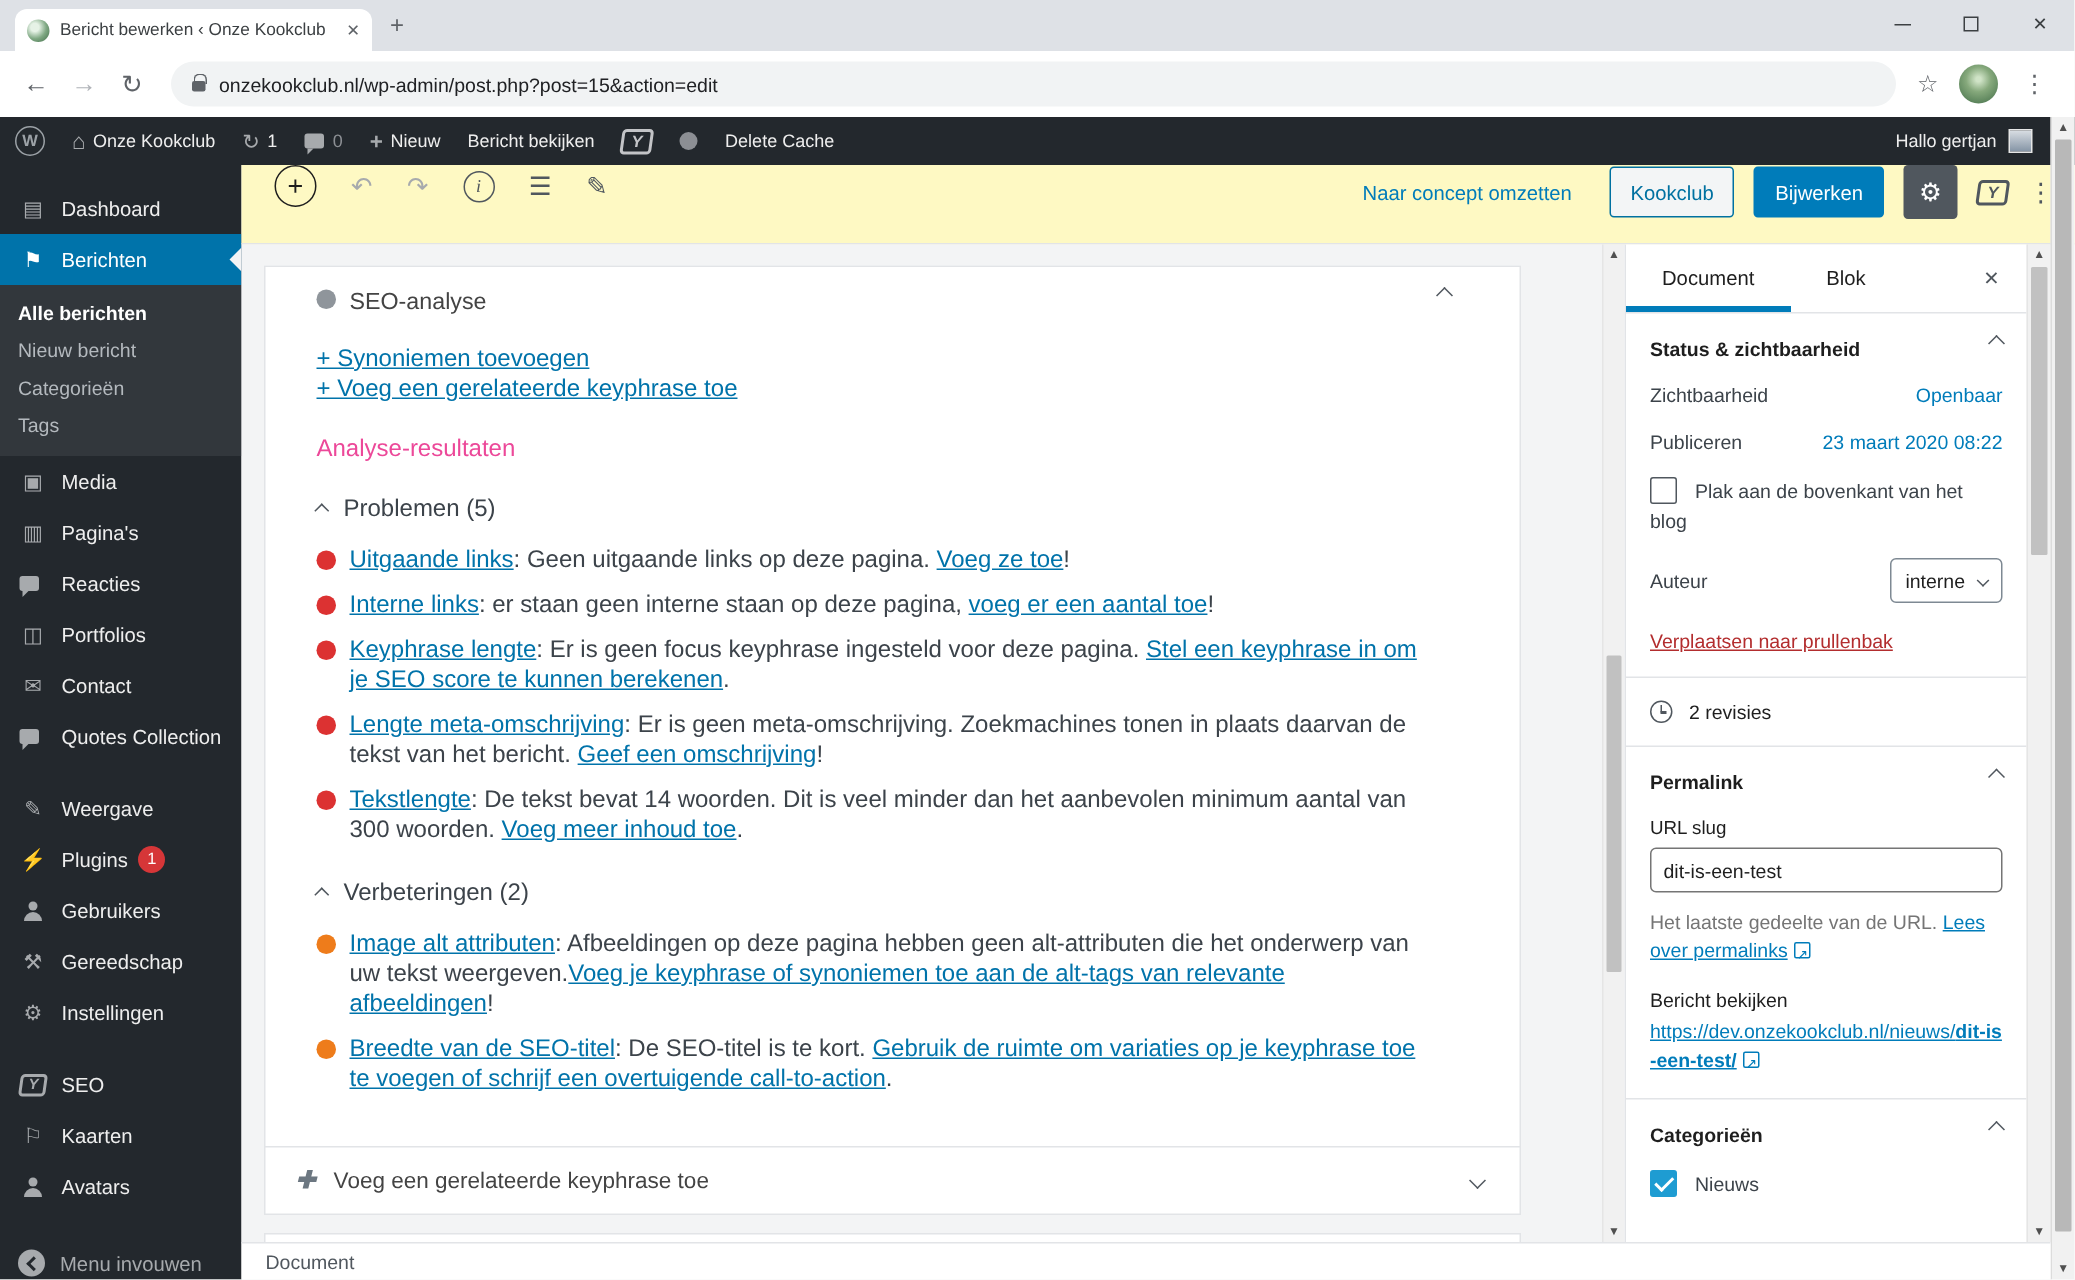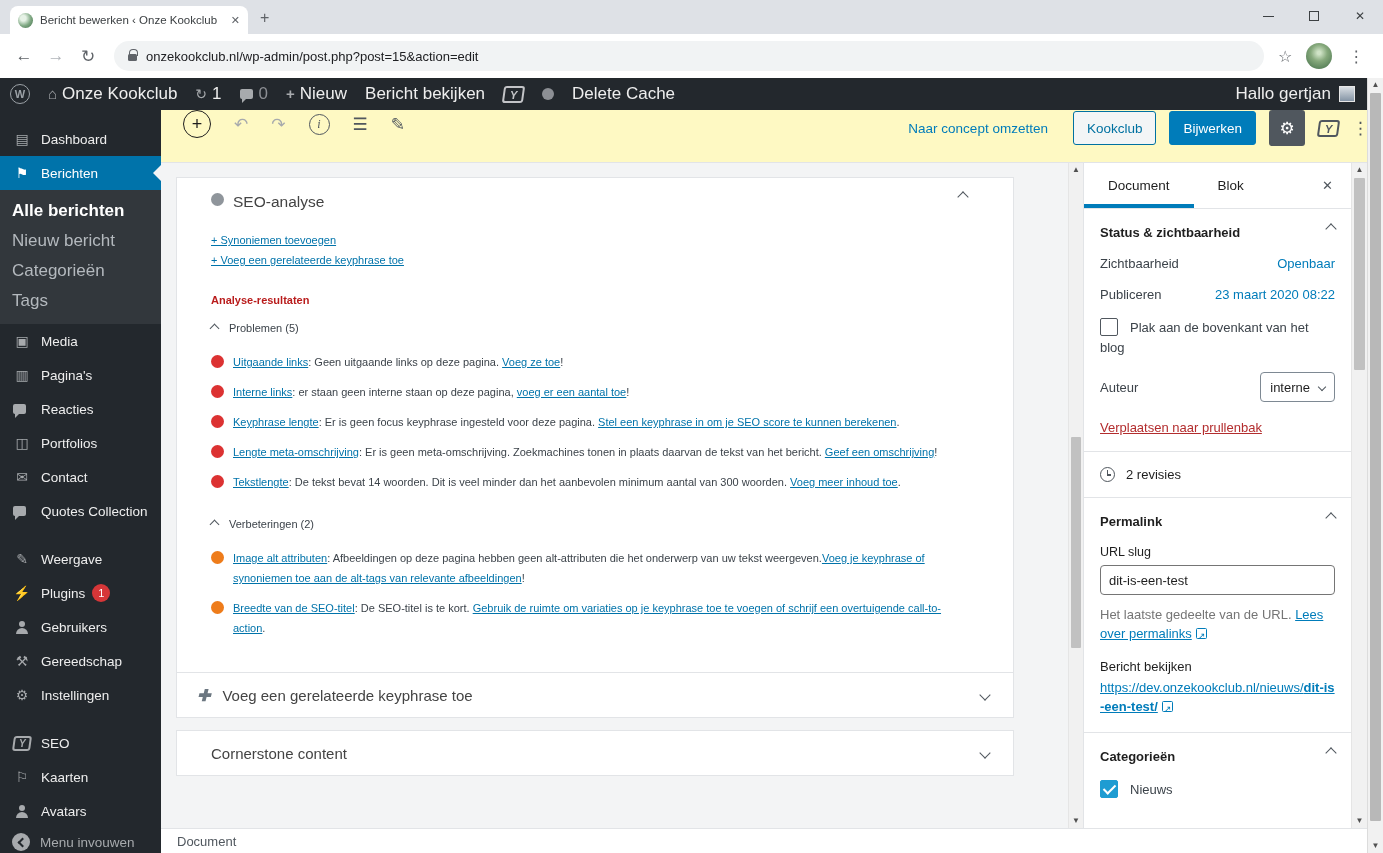--- a/index.html
+++ b/index.html
@@ -23,21 +23,21 @@
   .navbtn.dis{color:#b0b3b8}
   .omnibox{height:30px;flex:0 0 1150px;margin-left:10px;background:#f1f3f4;border-radius:15px;display:flex;align-items:center;padding:0 14px}
   .lockicon{width:9px;height:7px;background:#5f6368;border-radius:1.5px;position:relative;margin-right:9px;margin-top:3px}
   .lockicon::before{content:"";position:absolute;left:1px;top:-5px;width:7px;height:6px;border:1.5px solid #5f6368;border-bottom:none;border-radius:4px 4px 0 0}
   .urltext{font-size:13px;color:#202124}
   .staricon{font-size:16px;color:#5f6368;margin-left:14px}
   .profileava{width:26px;height:26px;border-radius:50%;background:radial-gradient(circle at 50% 38%,#cfe3c6 8%,#86a97c 40%,#3f6b46);margin-left:14px}
   .kebab{font-size:16px;color:#5f6368;margin-left:14px;width:20px;text-align:center}
 
   
-  .adminbar{position:absolute;left:0;top:78px;width:1383px;height:32px;background:#23282d;color:#eee;display:flex;align-items:center;font-size:17px;padding:0 28px 0 10px}
+  .adminbar{position:absolute;left:0;top:78px;width:1383px;height:32px;background:#23282d;color:#eee;display:flex;align-items:center;font-size:12px;padding:0 28px 0 10px}
   .ab-item{display:flex;align-items:center;margin-right:18px;white-space:nowrap}
   .ab-item .gicon{margin-right:5px}
   .wpring{width:20px;height:20px;border-radius:50%;border:1.6px solid #9ca2a7;display:flex;align-items:center;justify-content:center;color:#9ca2a7;font-size:11px;font-weight:bold}
   .wpring::before{content:"W"}
   .gicon{color:#a7aaad;font-style:normal}
   .g-home::before{content:"⌂";font-size:15px}
   .g-update::before{content:"↻";font-size:14px}
   .g-plus::before{content:"+";font-size:15px;font-weight:bold}
   .bubble{width:13px;height:10px;background:#a7aaad;border-radius:2px;position:relative;display:inline-block;margin-right:6px}
   .bubble::after{content:"";position:absolute;left:2px;bottom:-4px;border-left:4px solid #a7aaad;border-bottom:4px solid transparent}
@@ -57,21 +57,21 @@
   .mi.active::after{content:"";position:absolute;right:0;top:50%;margin-top:-8px;border:8px solid transparent;border-right-color:#f3f4f5}
   .mi.gap{margin-top:14px}
   .g-dash::before{content:"▤"} .g-pin::before{content:"⚑"} .g-media::before{content:"▣"}
   .g-pages::before{content:"▥"} .g-port::before{content:"◫"} .g-mail::before{content:"✉"}
   .g-brush::before{content:"✎"} .g-bolt::before{content:"⚡"} .g-tools::before{content:"⚒"}
   .g-gear::before{content:"⚙"} .g-flag::before{content:"⚐"}
   .person{position:relative;width:14px;height:13px;display:inline-block}
   .person::before{content:"";position:absolute;left:4px;top:0;width:6px;height:6px;border-radius:50%;background:currentColor}
   .person::after{content:"";position:absolute;left:1px;top:7px;width:12px;height:6px;border-radius:6px 6px 0 0;background:currentColor}
   .submenu{background:#32373c;padding:6px 0 8px}
-  .smi{padding:5px 12px;font-size:17px;color:#b4b9be}
+  .smi{padding:5px 12px;font-size:13px;color:#b4b9be}
   .smi.current{color:#fff;font-weight:bold}
   .badge{display:inline-flex;align-items:center;justify-content:center;min-width:18px;height:18px;border-radius:50%;background:#d63638;color:#fff;font-size:11px;margin-left:7px}
   .collapse-item{position:absolute;left:0;bottom:-6px;width:161px;height:34px;display:flex;align-items:center;padding-left:12px;color:#a7aaad;font-size:13.5px}
   .ccirc{width:18px;height:18px;border-radius:50%;background:#a7aaad;color:#23282d;display:flex;align-items:center;justify-content:center;margin-right:10px}
   .ccirc::before{content:"";width:5px;height:5px;border-left:2px solid #23282d;border-bottom:2px solid #23282d;transform:rotate(45deg);margin-left:2px}
 
   
   .edhead{position:absolute;left:161px;top:110px;width:1222px;height:53px;background:#fef9c3;border-bottom:1px solid #e2e4e7;display:flex;align-items:flex-start;padding:0 14px 0 22px}
   .ed-left{display:flex;align-items:center;gap:23px}
   .circle-plus{width:28px;height:28px;border:1.5px solid #1e1e1e;border-radius:50%;display:flex;align-items:center;justify-content:center;color:#1e1e1e;font-size:18px}
@@ -91,24 +91,24 @@
 
   
   .canvas{position:absolute;left:161px;top:163px;width:907px;height:665px;background:#f3f4f5;overflow:hidden}
   .ycard{margin:14px 0 0 15px;width:838px;background:#fff;border:1px solid #e2e4e7}
   .ycard-head{display:flex;align-items:flex-start;padding:15px 24px 13px 34px}
   .scoredot{width:13px;height:13px;border-radius:50%;background:#8f959b;margin-right:9px}
   .ycard-title{font-size:15.5px;color:#444}
   .chev{display:inline-block;width:8px;height:8px;border-right:1.5px solid #50575e;border-bottom:1.5px solid #50575e}
   .chev.up{transform:rotate(-135deg)} .chev.down{transform:rotate(45deg)}
   .head-chev{margin-left:auto;margin-right:22px}
-  .ycard-body{padding:6px 56px 24px 34px;font-size:11px;color:#3c434a;line-height:20px}
+  .ycard-body{padding:6px 56px 24px 34px;font-size:16px;color:#3c434a;line-height:20px}
   .ycard a{color:#0073aa;text-decoration:underline}
   .addlinks a{display:inline-block}
-  .results-title{font-weight:bold;color:#b91c1c;margin:20px 0 8px}
+  .results-title{font-weight:normal;color:#ec4899;margin:20px 0 20px}
   .sect-head{display:flex;align-items:center;gap:11px;color:#3c434a;margin:4px 0 14px}
   .sect-head .chev{width:7px;height:7px}
   .sect-head.improve{margin-top:22px}
   .seo-list{list-style:none}
   .seo-item{display:flex;margin-bottom:10px}
   .dot{width:13px;height:13px;border-radius:50%;flex:0 0 auto;margin:3px 9px 0 0}
   .dot.red{background:#dc3232}
   .dot.orange{background:#ee7c1b}
   .panelrow{width:838px;margin-left:15px;background:#fff;border:1px solid #e2e4e7;height:46px;display:flex;align-items:center;padding:0 24px 0 20px;font-size:15px;color:#444}
   .panelrow.first{margin-top:-1px}

